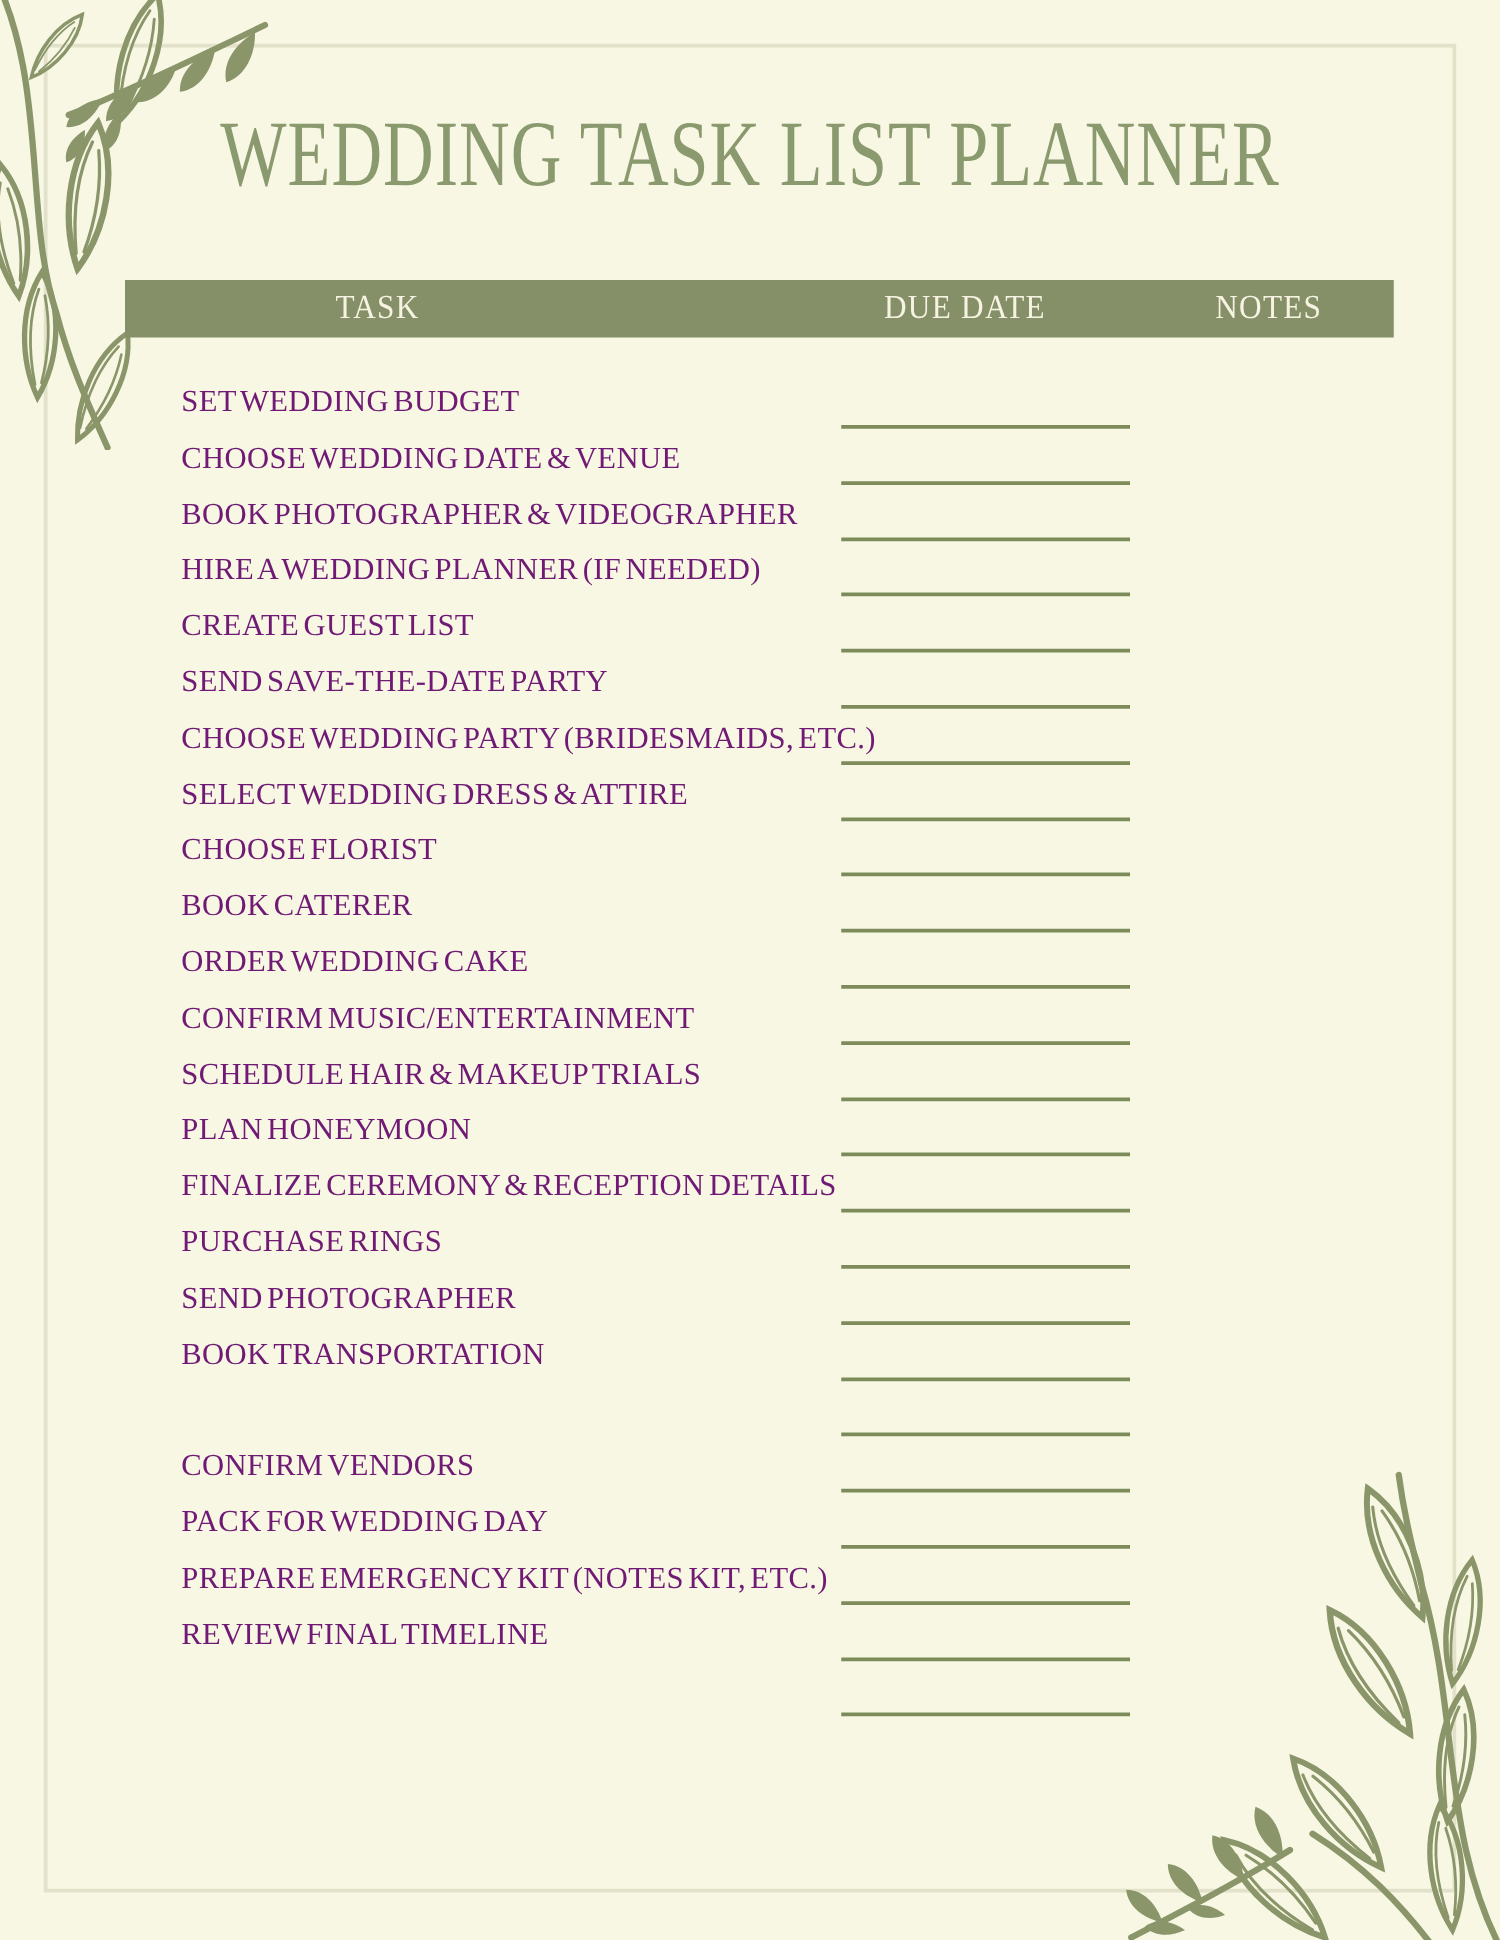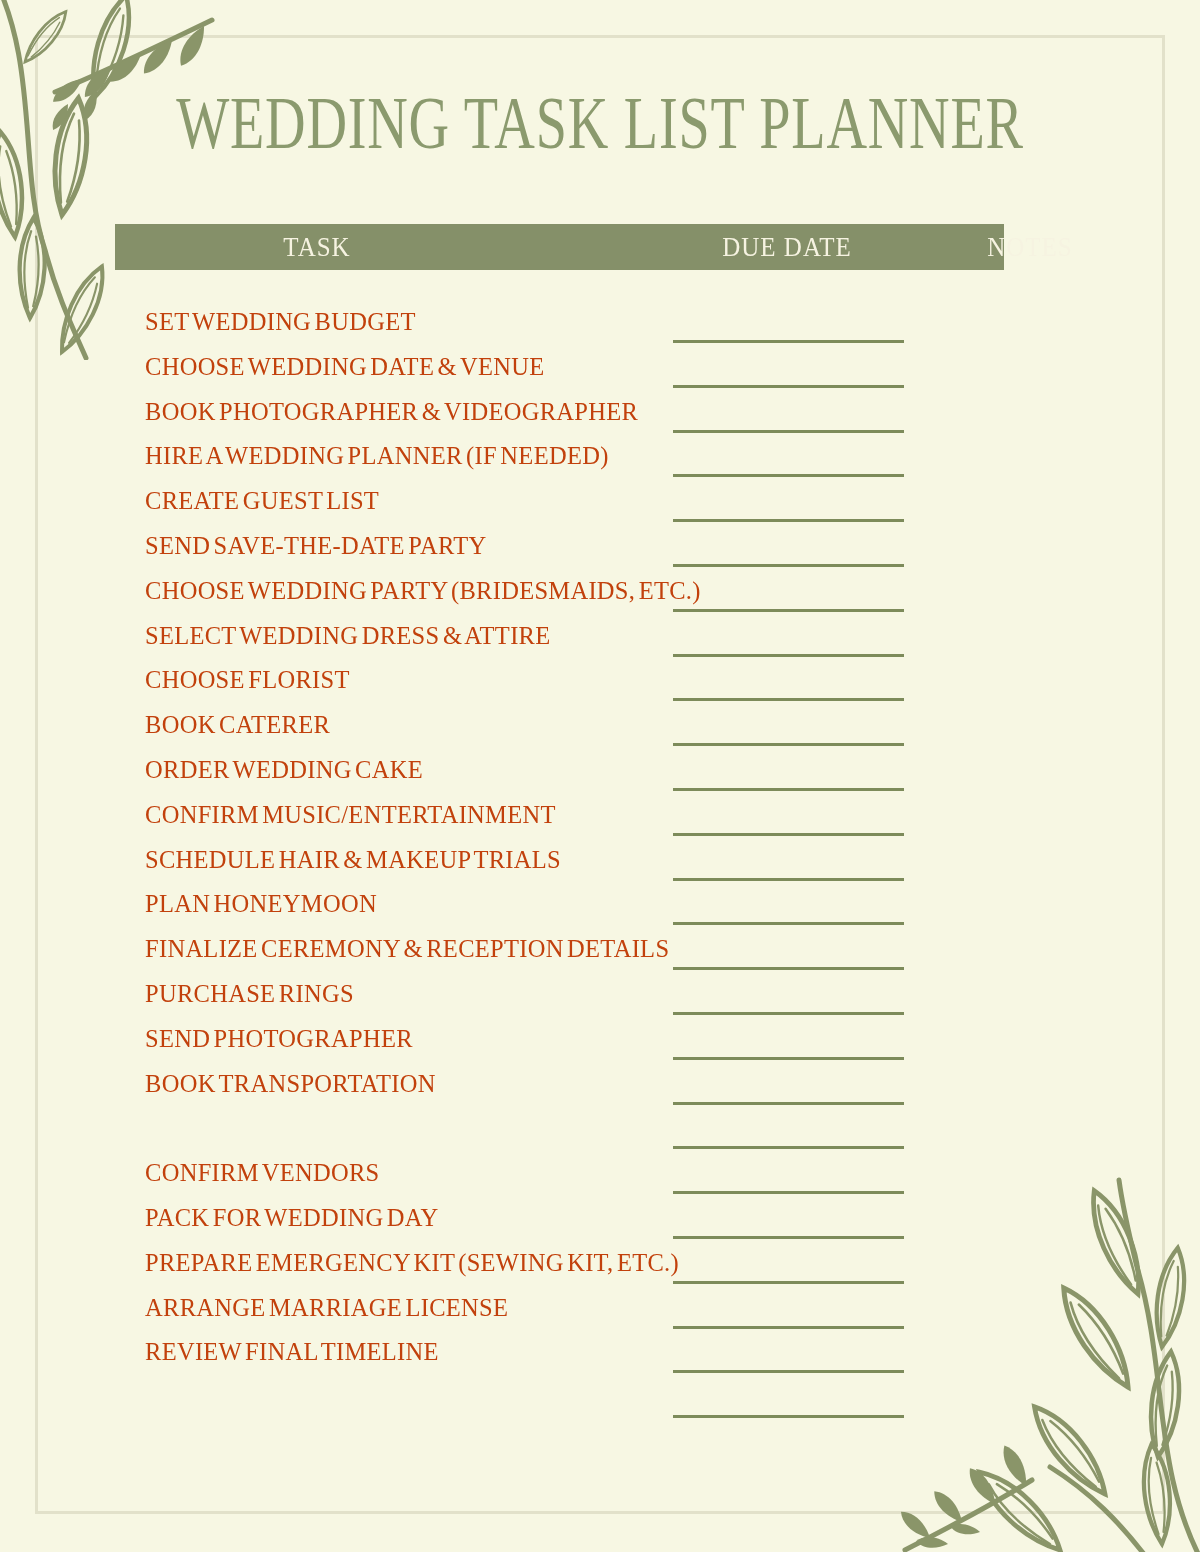--- a/index.html
+++ b/index.html
@@ -32,23 +32,23 @@
     color: #8b9a6e;
     letter-spacing: 1px;
     white-space: nowrap;
     transform: scale(0.78, 1.04);
     transform-origin: center top;
     margin: 0;
   }
 
   .header-bar {
     position: absolute;
-    left: 115px;
+    left: 100px;
     top: 224px;
-    width: 889px;
+    width: 1015px;
     height: 46px;
     background: #859069;
   }
   .header-label {
     position: absolute;
     top: 50%;
     transform: translate(-50%, -50%) scaleY(1.08);
     color: #f6f3e1;
     font-size: 25px;
     letter-spacing: 1px;
@@ -66,21 +66,21 @@
   }
   .row {
     position: relative;
     height: 44.8px;
   }
   .task {
     position: absolute;
     left: 145px;
     top: 8px;
     font-size: 24.5px;
-    color: #c2410c;
+    color: #701a75;
     letter-spacing: 0.3px;
     word-spacing: -3px;
     white-space: nowrap;
   }
   .due-line {
     position: absolute;
     left: 673px;
     top: 40px;
     width: 231px;
     height: 3px;
@@ -266,28 +266,24 @@
       <span class="task">CONFIRM VENDORS</span>
       <span class="due-line"></span>
     </div>
 
     <div class="row">
       <span class="task">PACK FOR WEDDING DAY</span>
       <span class="due-line"></span>
     </div>
 
     <div class="row">
-      <span class="task">PREPARE EMERGENCY KIT (SEWING KIT, ETC.)</span>
-      <span class="due-line"></span>
-    </div>
-
-    <div class="row">
-      <span class="task">ARRANGE MARRIAGE LICENSE</span>
-      <span class="due-line"></span>
-    </div>
+      <span class="task">PREPARE EMERGENCY KIT (NOTES KIT, ETC.)</span>
+      <span class="due-line"></span>
+    </div>
+
 
     <div class="row">
       <span class="task">REVIEW FINAL TIMELINE</span>
       <span class="due-line"></span>
     </div>
 
     <div class="row">
       <span class="due-line"></span>
     </div>
   </div>

